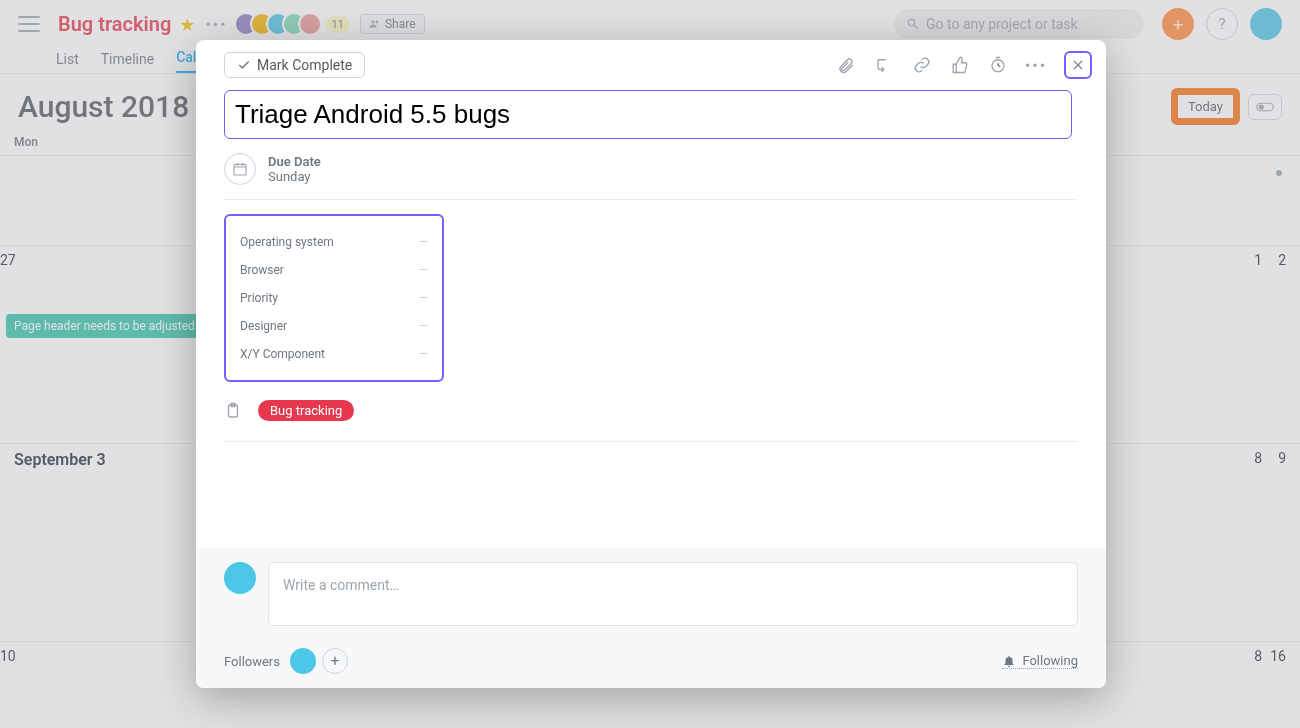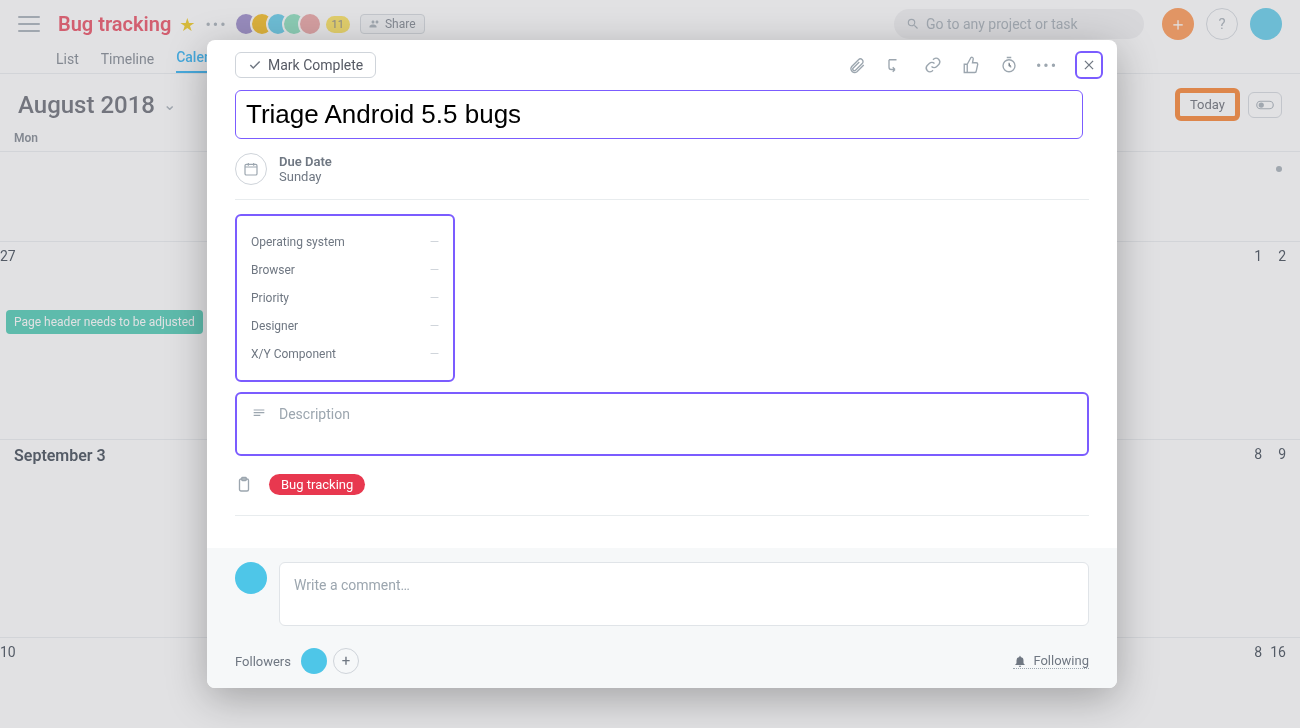--- a/index.html
+++ b/index.html
@@ -26,37 +26,37 @@
     padding: 4px 18px 0 18px;
     height: 44px;
   }
   .hamburger { width: 22px; height: 16px; display: flex; flex-direction: column; justify-content: space-between; margin-right: 18px; }
   .hamburger span { height: 2px; background: #9ca6af; border-radius: 1px; }
   .proj-title { font-size: 20px; font-weight: 600; color: #e8384f; margin-right: 8px; }
   .star { color: #eec300; font-size: 18px; margin-right: 10px; }
   .dots-h { color: #9ca6af; font-size: 16px; letter-spacing: 2px; margin-right: 14px; }
   .avatars { display: flex; align-items: center; margin-right: 10px; }
   .av { width: 24px; height: 24px; border-radius: 50%; border: 2px solid #fff; margin-left: -8px; display:inline-block; }
-  .av-count { background:#fde047; color:#777; font-size:11px; border-radius:12px; padding:2px 6px; margin-left:4px; }
+  .av-count { background:#fef9c3; color:#777; font-size:11px; border-radius:12px; padding:2px 6px; margin-left:4px; }
   .share-btn { font-size: 12px; color:#6f7782; border:1px solid #cfd4da; background:#f6f8f9; border-radius:4px; padding:2px 8px; display:inline-flex; align-items:center; gap:4px;}
   .spacer { flex:1; }
   .searchbar { width: 250px; height: 30px; background:#f0f0f2; border-radius:16px; display:flex; align-items:center; padding:0 12px; color:#9ca6af; font-size:14px; gap:6px;}
   .omnibtn { width:32px; height:32px; border-radius:50%; background:#ff8a3c; color:#fff; display:flex; align-items:center; justify-content:center; margin-left:18px; font-size:18px;}
   .helpbtn { width:32px; height:32px; border-radius:50%; border:1px solid #cfd4da; color:#9ca6af; display:flex; align-items:center; justify-content:center; margin-left:12px; font-size:15px;}
   .userav { width:32px; height:32px; border-radius:50%; background:#4ec6e8; margin-left:12px; }
 
   .tabs { display:flex; gap:22px; padding: 0 56px; height:30px; align-items:flex-end; border-bottom:1px solid #e8ecee; font-size:14px; color:#6f7782;}
   .tab { padding-bottom:6px; }
   .tab.active { color:#14aaf5; border-bottom:2px solid #14aaf5; font-weight:500;}
 
   
   .cal-header { display:flex; align-items:center; padding: 14px 18px 8px 18px; }
-  .month { font-size:24px; font-weight:500; color:#565a64;}
+  .month { font-size:30px; font-weight:500; color:#565a64;}
   .chev { color:#9ca6af; margin-left:8px; font-size:16px;}
-  .today-btn { border:5px solid #f97316; border-radius:6px; padding:4px 10px; font-size:13px; color:#565a64; background:#fff; }
+  .today-btn { border:7px solid #f97316; border-radius:6px; padding:4px 10px; font-size:13px; color:#565a64; background:#fff; }
   .weekend-btn { border:1px solid #cfd4da; border-radius:6px; padding:5px 7px; color:#9ca6af; margin-left:8px; display:inline-flex;}
   .dayhead { font-size:12px; color:#6f7782; font-weight:600; padding:2px 14px 6px 14px;}
 
   
   .cal { position:relative; }
   .row { height: 198px; border-top:1px solid #e8ecee; position:relative; }
   .datecell { position:absolute; top:6px; left:0; font-size:14px; color:#273240;}
   .datecell.right { left:auto; right:38px; }
   .datecell.far-right { left:auto; right:14px; }
   .dot { position:absolute; top:14px; right:18px; width:6px; height:6px; border-radius:50%; background:#9ca6af;}
@@ -65,21 +65,21 @@
 
   
   .modal {
     position:absolute;
     left:196px; top:40px;
     width:910px; height:648px;
     background:#fff;
     border-radius:8px;
     box-shadow:0 10px 40px rgba(0,0,0,0.28);
     z-index:10;
-    display:flex; flex-direction:column;margin-left:11px;
+    display:flex; flex-direction:column;
   }
   .m-top { height:50px; display:flex; align-items:center; padding:0 14px 0 28px; }
   .complete-btn { border:1px solid #cfd4da; border-radius:6px; background:#fff; padding:4px 12px; font-size:14px; color:#565a64; display:inline-flex; align-items:center; gap:6px;}
   .m-icons { margin-left:auto; display:flex; align-items:center; gap:18px; color:#9ca6af;}
   .m-icons .ic { width:20px; height:20px; display:inline-flex; align-items:center; justify-content:center; }
   .close-btn { width:28px; height:28px; border:2px solid #7b5cff; border-radius:6px; display:flex; align-items:center; justify-content:center; color:#6f7782;}
 
   .m-body { padding: 0 28px; overflow:auto; flex:1; }
   .title-input {
     width:848px; border:1px solid #7b5cff; border-radius:6px;
@@ -280,28 +280,20 @@
       <div class="fieldrow">
           <span>Designer</span>
           <span class="dash">—</span>
         </div>
       <div class="fieldrow">
           <span>X/Y Component</span>
           <span class="dash">—</span>
         </div>
     </div>
 
-    <div class="descbox">
-      <span class="di">
-        <svg width="16" height="16" viewBox="0 0 24 24">
-            <path stroke="#9ca6af" stroke-width="1.8" d="M4 6h16M4 10h16M4 14h10"></path>
-          </svg>
-      </span>
-      <span class="ph">Description</span>
-    </div>
 
     <div class="projectrow">
       <span class="proj-icon">
         <svg width="18" height="18" viewBox="0 0 24 24">
             <rect x="6" y="4" width="12" height="16" rx="2" fill="none" stroke="#9ca6af" stroke-width="1.8"></rect>
             <rect x="9" y="2" width="6" height="4" rx="1" fill="none" stroke="#9ca6af" stroke-width="1.8"></rect>
           </svg>
       </span>
       <span class="pill">Bug tracking</span>
     </div>

